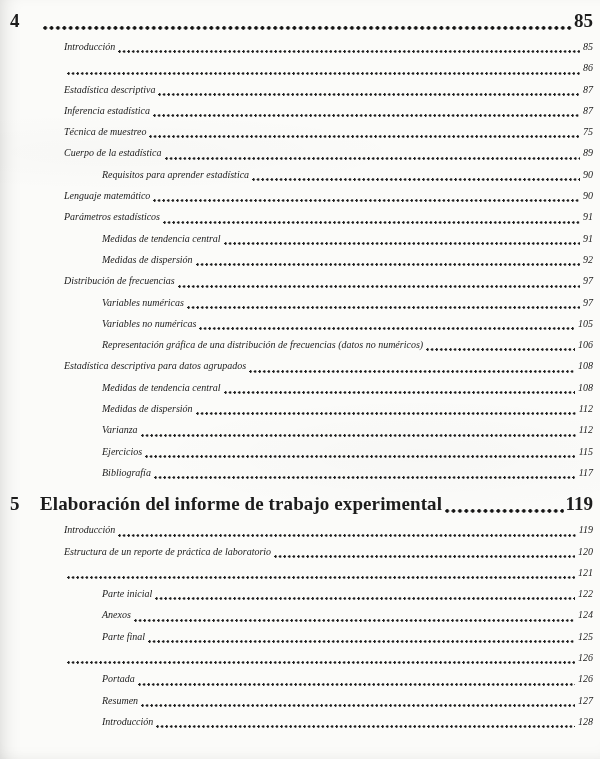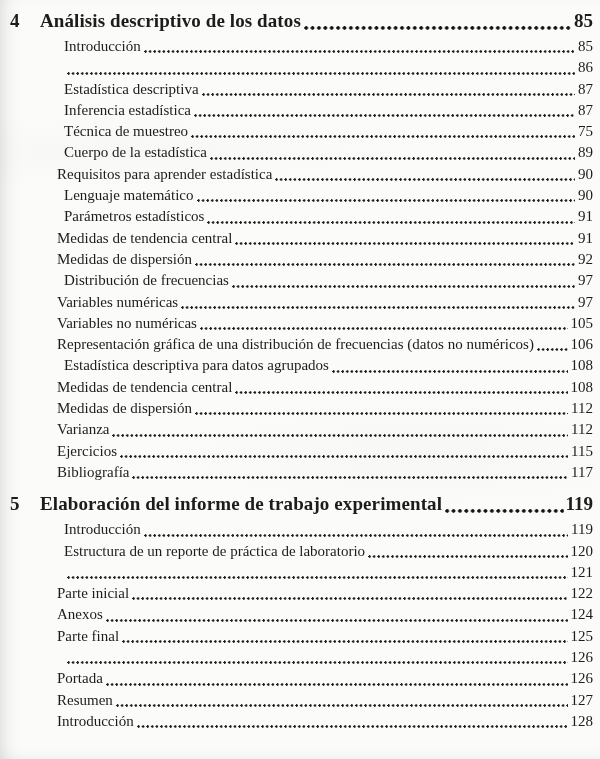--- a/index.html
+++ b/index.html
@@ -34,25 +34,26 @@
     white-space: nowrap;
   }
   .ch-num { width: 30px; padding-left: 3px; flex: none; }
   .ch-title { flex: none; letter-spacing: 0.1px; }
   .ch-page { flex: none; padding-left: 1px; }
 
   .toc-row {
     display: flex;
     height: 21.3px;
     line-height: 21.3px;
-    font-size: 15px;
+    font-size: 10px;
     white-space: nowrap;
+    font-style: italic;
   }
   .level-1 { margin-left: 57px; }
-  .level-2 { margin-left: 50px; }
+  .level-2 { margin-left: 95px; }
   .entry-label { flex: none; }
   .entry-page { flex: none; padding-left: 2px; }
 
   .dots {
     flex: 1 1 auto;
     align-self: flex-end;
     height: 3px;
     margin: 0 1px 4px 3px;
     background-image: radial-gradient(circle at 1.5px 1.5px, #1f1f1f 1.05px, rgba(0,0,0,0) 1.45px);
     background-size: 4.6px 3px;
@@ -68,21 +69,20 @@
   }
 </style>
 </head>
 <body>
 
 <div class="page">
   <div id="toc-root">
       <section class="chapter-section">
         <div class="chapter-heading">
           <span class="ch-num">4</span>
-          <span class="ch-title">Análisis descriptivo de los datos</span>
           <span class="dots dots-bold"></span>
           <span class="ch-page">85</span>
         </div>
         <div class="toc-row level-1">
           <span class="entry-label">Introducción</span>
           <span class="dots"></span>
           <span class="entry-page">85</span>
         </div>
         <div class="toc-row level-1">
           <span class="dots"></span>

